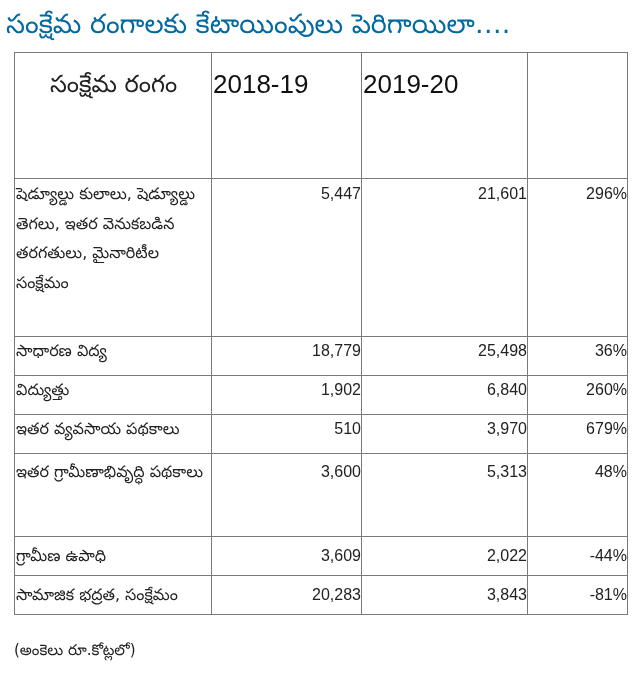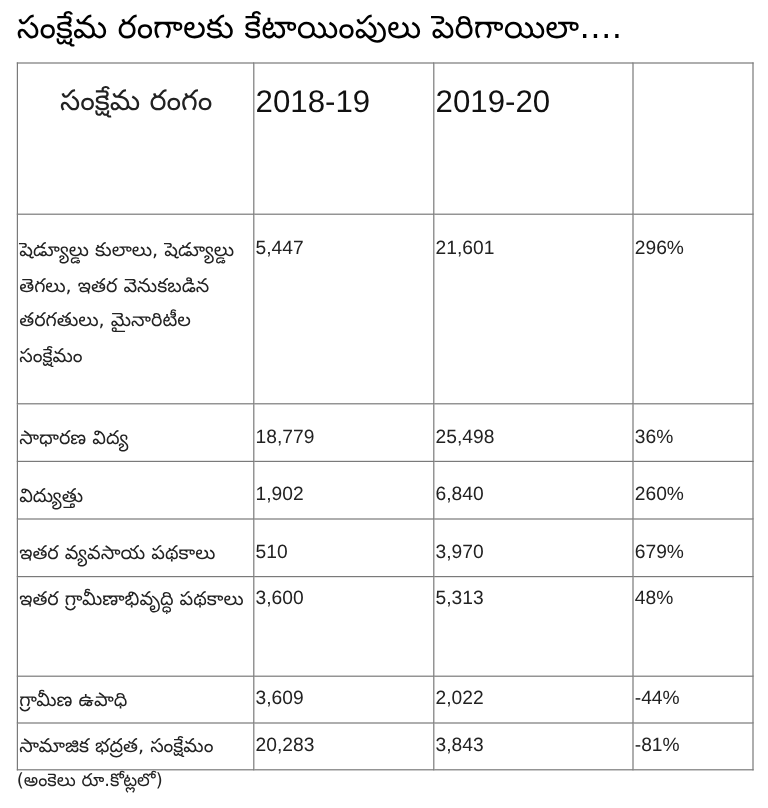--- a/index.html
+++ b/index.html
@@ -1,46 +1,46 @@
 <!DOCTYPE html>
 <html><head>
 <meta charset="utf-8">
 <style>
   html, body { margin: 0; padding: 0; background: #ffffff; }
   body {
     width: 640px; height: 673px; position: relative; overflow: hidden;
     font-family: "DejaVu Sans", sans-serif; color: #1a1a1a;
   }
   .title {
-    position: absolute; left: 14px; top: 6px;
+    position: absolute; left: 6px; top: 6px;
     font-size: 27px; line-height: 36px; white-space: nowrap;
-    color: #000000;
+    color: #0369a1;
   }
   table.data {
     position: absolute; left: 14px; top: 52px;
     width: 613px; border-collapse: collapse; table-layout: fixed;
   }
   table.data td {
     border: 1.5px solid #7a7a7a; vertical-align: top;
     padding: 0 0 0 1px; font-size: 16px; line-height: 28px;
     color: #222;
   }
   col.c1 { width: 197px; }
   col.c2 { width: 150px; }
   col.c3 { width: 166px; }
   col.c4 { width: 100px; }
   tr.head td { height: 126px; padding-top: 14px; box-sizing: border-box; }
   tr.head td.sector-h { font-size: 24px; line-height: 34px; text-align: center; }
   tr.head td.year-h { font-size: 26px; line-height: 34px; font-family: "Liberation Sans", sans-serif; color: #111; }
-  tr.body td { padding-top: 14px; padding-bottom: 5px; }
+  tr.body td { padding-top: 0; padding-bottom: 5px; }
   tr.r0 td { height: 158px; box-sizing: border-box; line-height: 29.5px; }
   tr.r1 td, tr.r2 td, tr.r3 td, tr.r5 td, tr.r6 td { height: 39px; box-sizing: border-box; }
   tr.r4 td { height: 83px; box-sizing: border-box; line-height: 35px; padding-top: 0px; }
   tr.r5 td, tr.r6 td { padding-top: 5px; }
-  td.num { font-family: "Liberation Sans", sans-serif; font-size: 17px; }
+  td.num { font-family: "Liberation Sans", sans-serif; font-size: 17px; text-align: right; }
   td.sector { font-size: 15px; }
   .footnote {
     position: absolute; left: 14px; top: 637px;
     font-size: 15px; line-height: 26px; color: #222;
   }
 </style>
 </head>
 <body>
 
 <div class="title">సంక్షేమ రంగాలకు కేటాయింపులు పెరిగాయిలా….</div>

